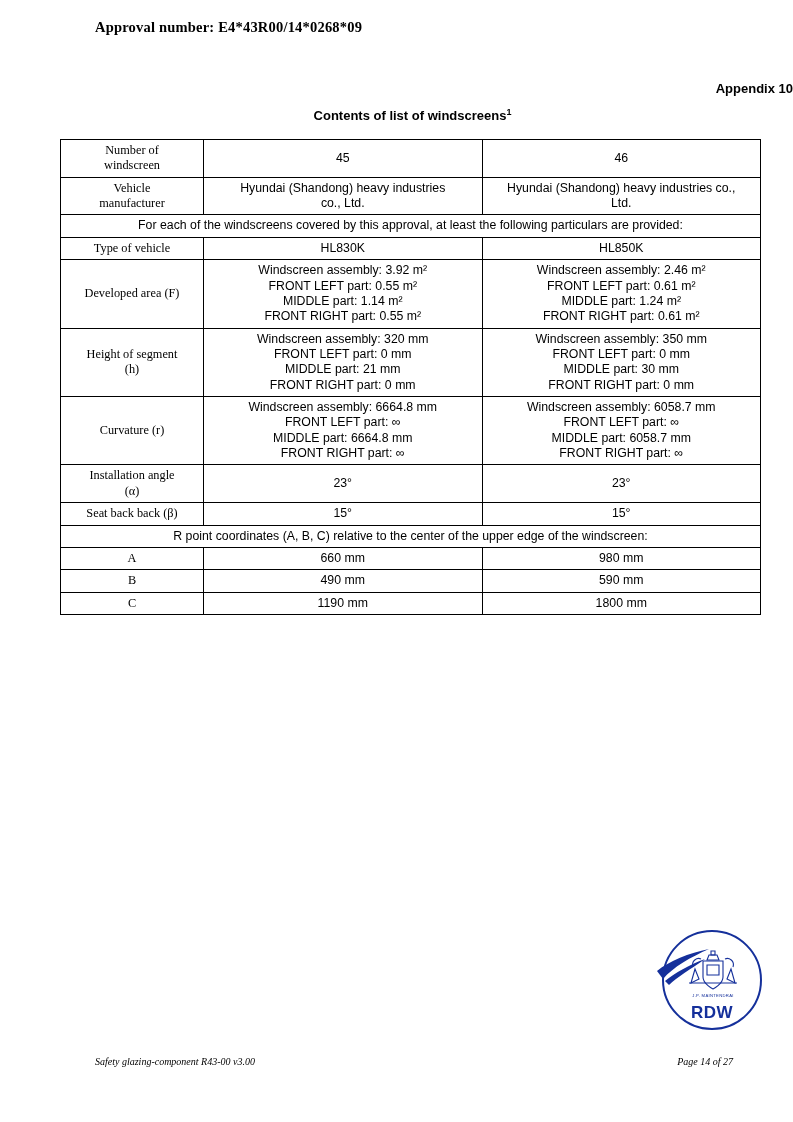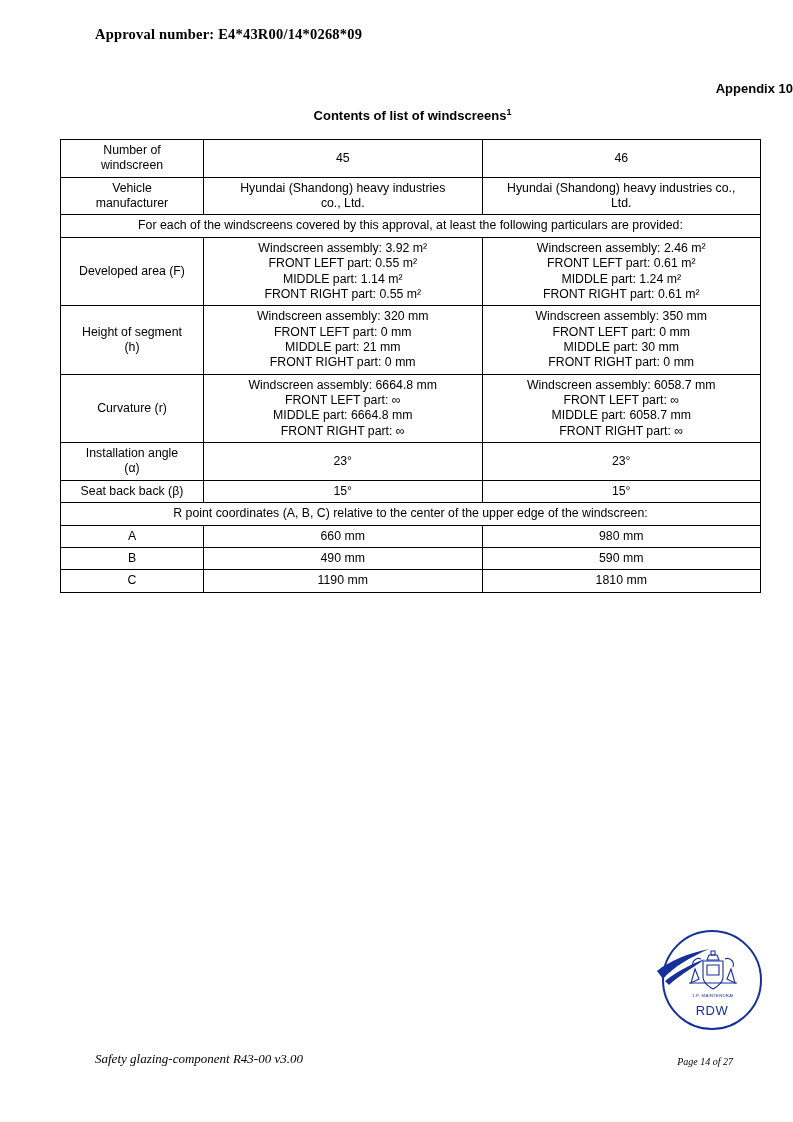--- a/index.html
+++ b/index.html
@@ -16,21 +16,21 @@
     overflow: hidden;
   }
   .page {
     position: relative;
     width: 793px;
     height: 1122px;
     box-sizing: border-box;
   }
   .approval-number {
     position: absolute;
-    top: 26px;
+    top: 19px;
     left: 95px;
     font-family: "Liberation Serif", serif;
     font-weight: bold;
     font-size: 14.5px;
     letter-spacing: 0.2px;
   }
   .appendix-title {
     position: absolute;
     top: 81px;
     left: 0;
@@ -64,38 +64,39 @@
   table.ws-table td {
     border: 1px solid #000000;
     font-size: 12.3px;
     text-align: center;
     vertical-align: middle;
     padding: 3px 4px;
     line-height: 1.25;
   }
   td.label-col {
     width: 134px;
+    font-family: Liberation Serif, serif;
   }
   td.data-col {
     width: 269.5px;
   }
   td.full-row {
     text-align: left;
     padding-left: 7px;
   }
   .multiline {
     white-space: pre-line;
   }
   .footer-left {
     position: absolute;
     bottom: 55px;
     left: 95px;
     font-family: "Liberation Serif", serif;
     font-style: italic;
-    font-size: 13px;
+    font-size: 10px;
   }
   .footer-right {
     position: absolute;
     bottom: 55px;
     right: 60px;
     font-family: "Liberation Serif", serif;
     font-style: italic;
     font-size: 10px;
   }
   .rdw-logo {
@@ -139,22 +140,22 @@
     color: #15309b;
     letter-spacing: 0.3px;
     font-family: "Liberation Sans", sans-serif;
   }
   .rdw-text {
     position: absolute;
     left: 7px;
     top: 76px;
     width: 100px;
     text-align: center;
-    font-size: 13px;
-    font-weight: normal;
+    font-size: 17px;
+    font-weight: bold;
     color: #15309b;
     font-family: "Liberation Sans", sans-serif;
     letter-spacing: 0.5px;
   }
 </style>
 </head>
 <body>
 
 <div class="page">
 
@@ -177,20 +178,25 @@
       <tr>
         <td class="label-col multiline">Vehicle
 manufacturer</td>
         <td class="data-col multiline">Hyundai (Shandong) heavy industries
 co., Ltd.</td>
         <td class="data-col multiline">Hyundai (Shandong) heavy industries co.,
 Ltd.</td>
       </tr>
       <tr>
         <td class="full-row" colspan="3">For each of the windscreens covered by this approval, at least the following particulars are provided:</td>
+      </tr>
+      <tr>
+        <td class="label-col multiline">Type of vehicle</td>
+        <td class="data-col multiline">HL830K</td>
+        <td class="data-col multiline">HL850K</td>
       </tr>
       <tr>
         <td class="label-col multiline">Developed area (F)</td>
         <td class="data-col multiline">Windscreen assembly: 3.92 m²
 FRONT LEFT part: 0.55 m²
 MIDDLE part: 1.14 m²
 FRONT RIGHT part: 0.55 m²</td>
         <td class="data-col multiline">Windscreen assembly: 2.46 m²
 FRONT LEFT part: 0.61 m²
 MIDDLE part: 1.24 m²
@@ -239,21 +245,21 @@
         <td class="data-col">980 mm</td>
       </tr>
       <tr>
         <td class="label-col">B</td>
         <td class="data-col">490 mm</td>
         <td class="data-col">590 mm</td>
       </tr>
       <tr>
         <td class="label-col">C</td>
         <td class="data-col">1190 mm</td>
-        <td class="data-col">1810 mm</td>
+        <td class="data-col">1800 mm</td>
       </tr>
     </tbody>
   </table>
 
   <div class="rdw-logo">
     <div class="rdw-circle"></div>
     <svg class="rdw-swoosh" viewBox="0 0 58 48">
       <path d="M2 30 C14 20, 34 12, 54 8 C36 16, 18 26, 8 38 Z" fill="#15309b"></path>
       <path d="M10 40 C20 32, 34 24, 50 18 C36 28, 22 36, 14 44 Z" fill="#15309b"></path>
     </svg>

